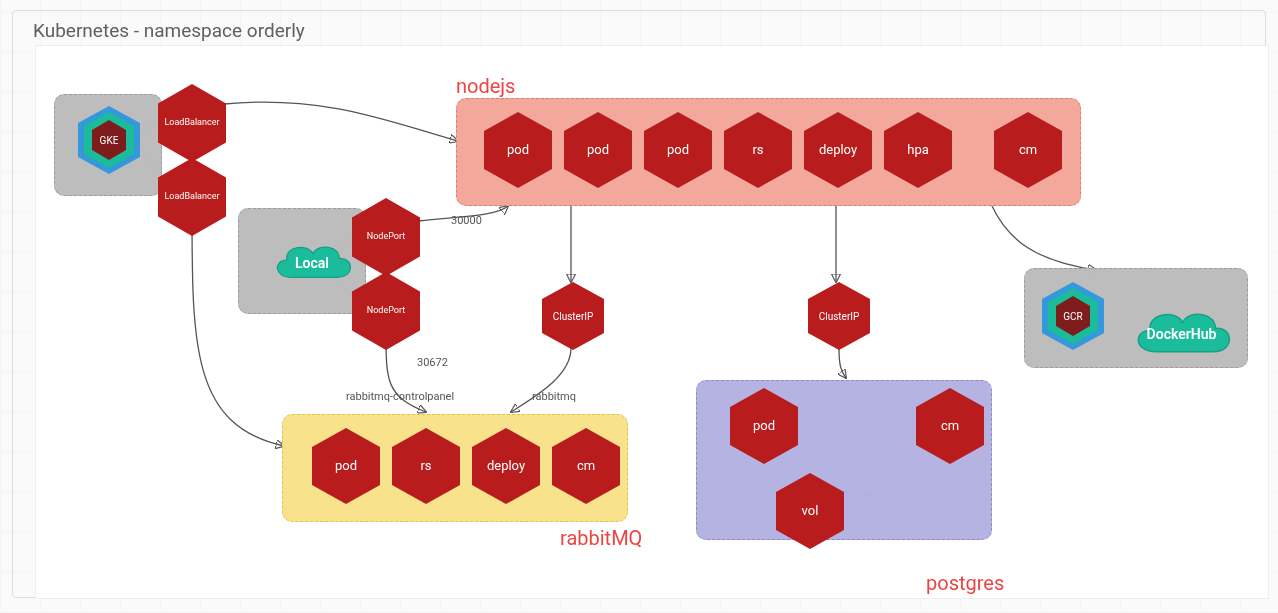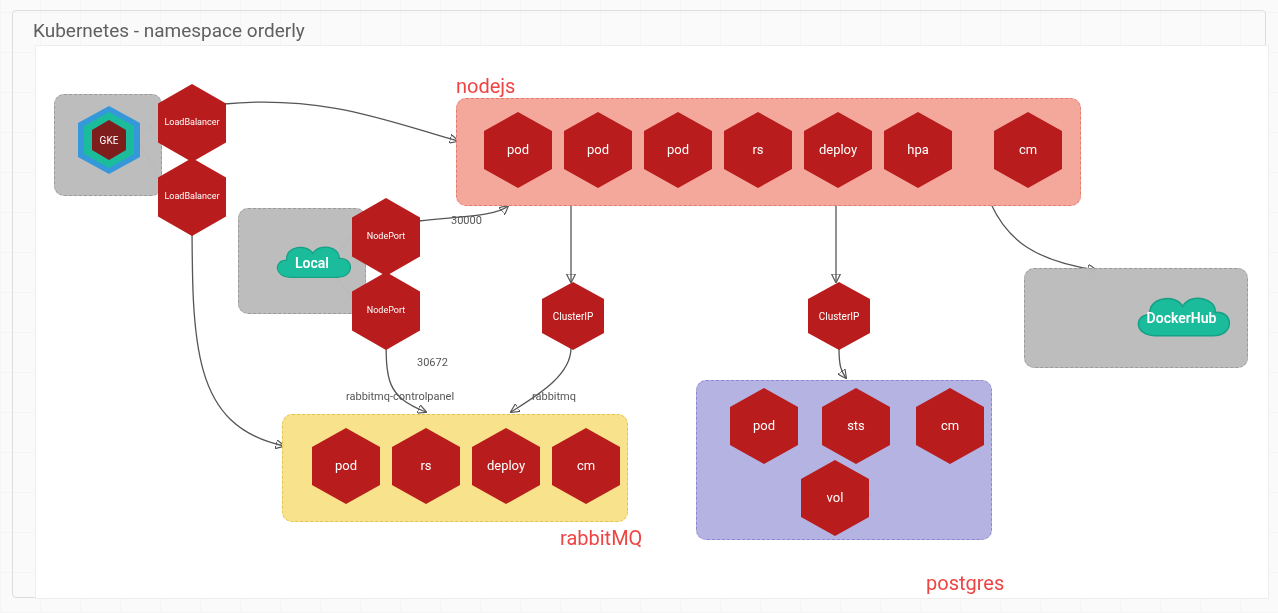--- a/index.html
+++ b/index.html
@@ -236,32 +236,34 @@
       </div>
     <div class="hex med" style="left:516px; top:382px;">
         <span>cm</span>
       </div>
 
     <div class="group purple" style="left:660px; top:334px; width:296px; height:160px;"></div>
     <div class="group-label" style="left:890px; top:498px;margin-top:27px;">postgres</div>
     <div class="hex med" style="left:694px; top:342px;">
         <span>pod</span>
       </div>
-    <div class="hex med" style="left:786px; top:342px;">
-        <span>sts</span>
-      </div>
     <div class="hex med" style="left:880px; top:342px;">
         <span>cm</span>
       </div>
-    <div class="hex med" style="left:740px; top:414px;margin-left:25px;">
+    <div class="hex med" style="left:740px; top:427px;">
         <span>vol</span>
       </div>
 
     <div class="group gray" style="left:988px; top:222px; width:224px; height:100px;"></div>
-    <div class="cloud" style="left:1088px; top:244px; width:115px; height:56px;">
+    <div class="hex-nest" style="left:1006px; top:236px;">
+      <div class="h-outer"></div>
+        <div class="h-mid"></div>
+      <div class="h-inner">GCR</div>
+    </div>
+    <div class="cloud" style="left:1088px; top:260px; width:115px; height:56px;">
       <svg viewBox="0 0 110 55">
           <path d="M30,45 C8,45 8,24 24,24 C22,6 50,4 56,16 C64,2 90,8 88,22 C106,20 108,45 86,45 Z" fill="#1abc9c" stroke="#16a085" stroke-width="1.5"></path>
         </svg>
       <span>DockerHub</span>
     </div>
 
   </div>
 </div>
 
 </body></html>

